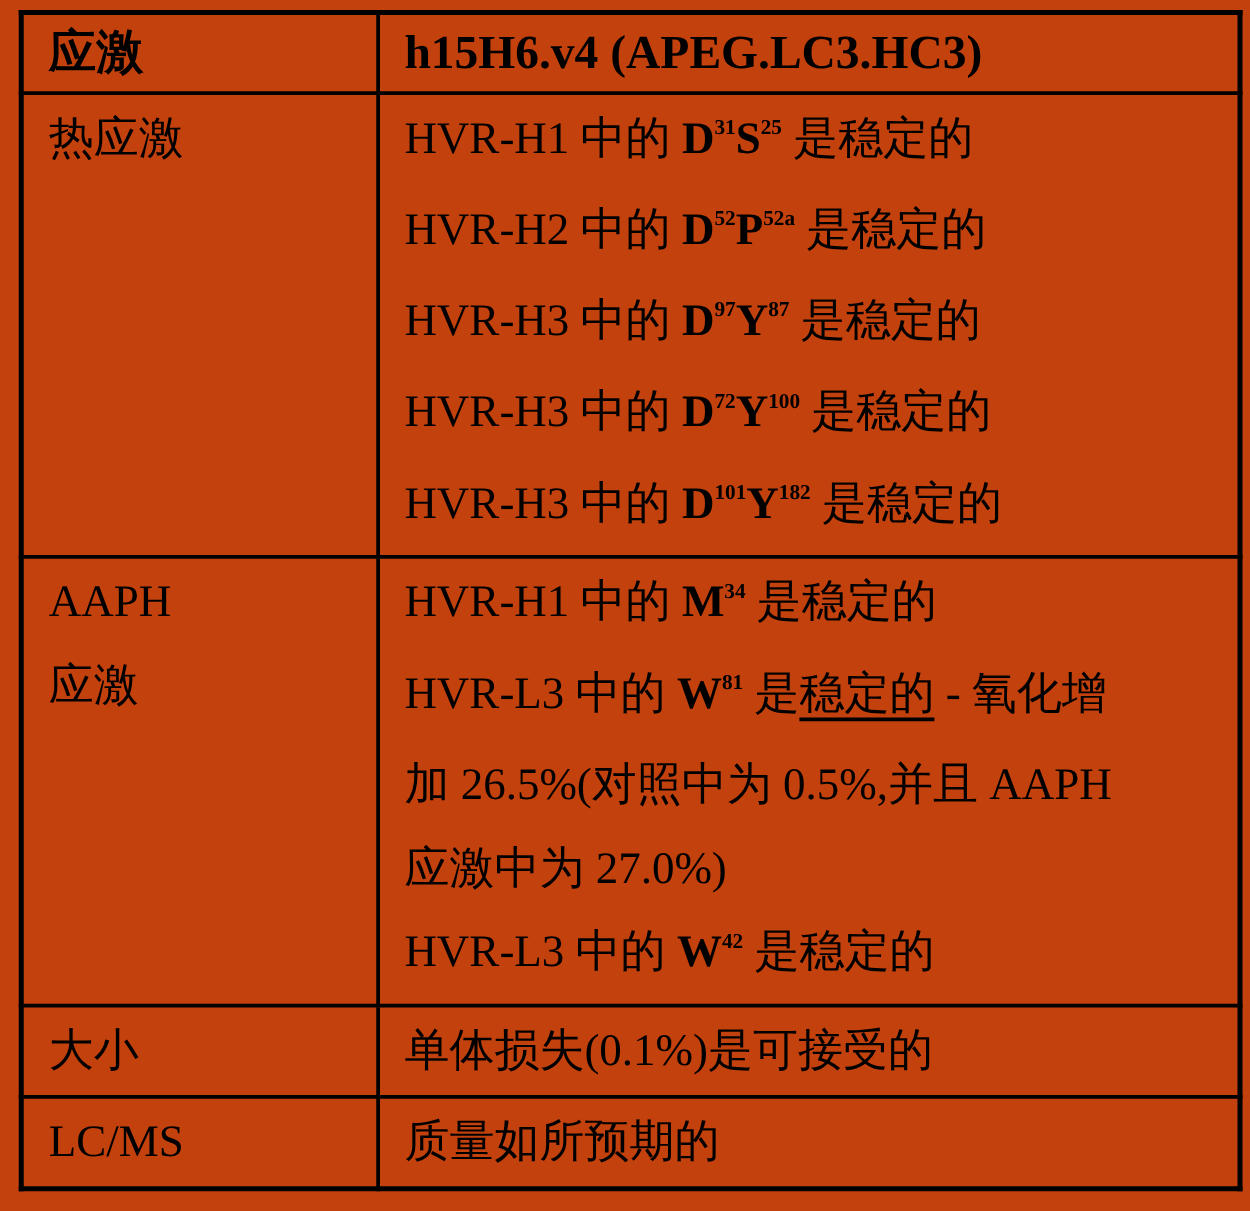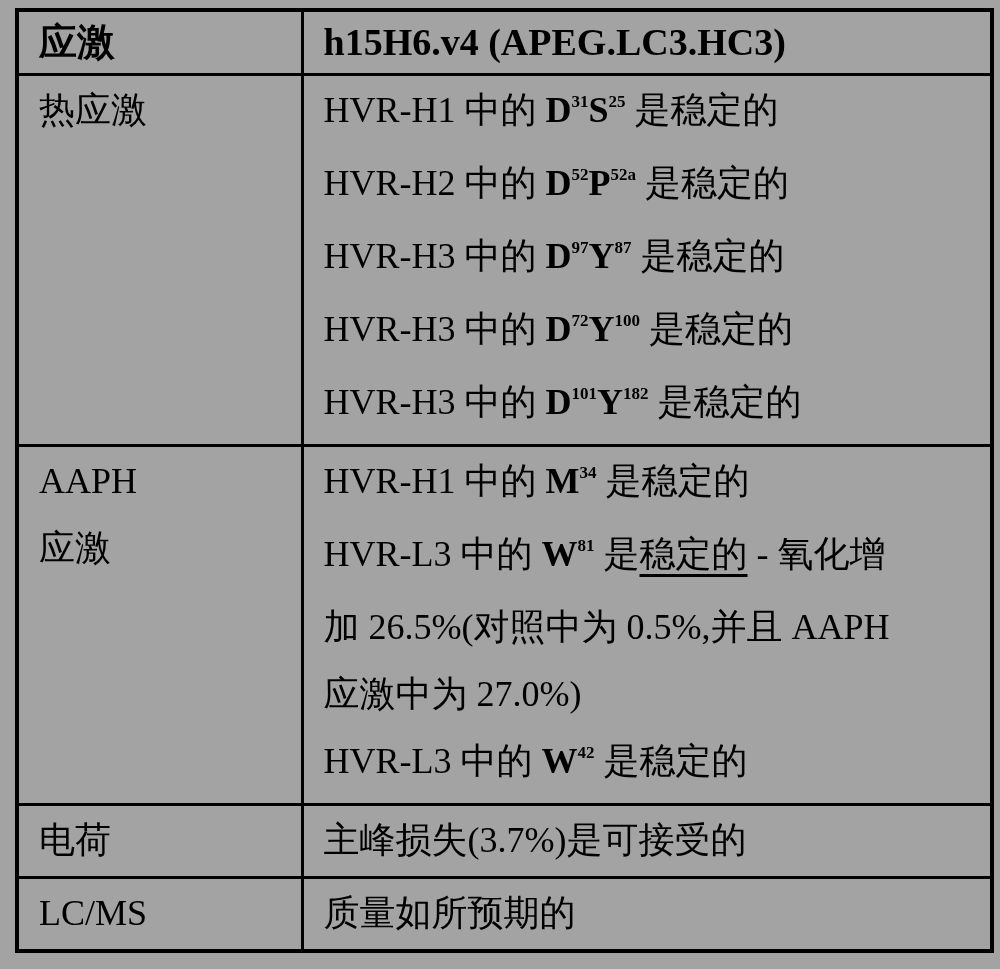--- a/index.html
+++ b/index.html
@@ -4,21 +4,21 @@
 <style>
   html, body {
     margin: 0;
     padding: 0;
     background: #ffffff;
   }
   .page {
     position: relative;
     width: 1000px;
     height: 969px;
-    background: #a3a3a3;
+    background: #c2410c;
     overflow: hidden;
     font-family: "Liberation Serif", "DejaVu Serif", serif;
     color: #000000;
   }
   table.stress-table {
     position: absolute;
     left: 15px;
     top: 8px;
     width: 975px;
     border-collapse: collapse;
@@ -95,24 +95,24 @@
           <td class="cell">
             <div class="line"><span class="">HVR-H1 中的 </span><span class="b ">M</span><span class="b sup ">34</span><span class=""> 是稳定的</span></div>
             <div class="line"><span class="">HVR-L3 中的 </span><span class="b ">W</span><span class="b sup ">81</span><span class=""> 是</span><span class="u">稳定的</span><span class=""> - 氧化增</span></div>
             <div class="line"><span class="">加 26.5%(对照中为 0.5%,并且 AAPH</span></div>
             <div class="line"><span class="">应激中为 27.0%)</span></div>
             <div class="line"><span class="">HVR-L3 中的 </span><span class="b ">W</span><span class="b sup ">42</span><span class=""> 是稳定的</span></div>
           </td>
         </tr>
         <tr>
           <td class="cell">
-            <div class="line">电荷</div>
+            <div class="line">大小</div>
           </td>
           <td class="cell">
-            <div class="line"><span class="">主峰损失(3.7%)是可接受的</span></div>
+            <div class="line"><span class="">单体损失(0.1%)是可接受的</span></div>
           </td>
         </tr>
         <tr>
           <td class="cell">
             <div class="line">LC/MS</div>
           </td>
           <td class="cell">
             <div class="line"><span class="">质量如所预期的</span></div>
           </td>
         </tr>

